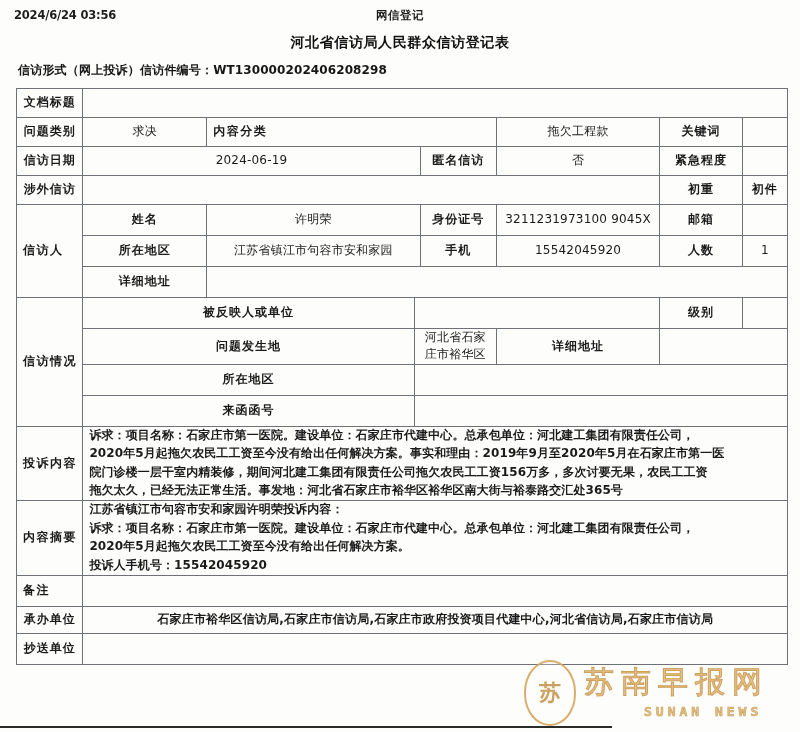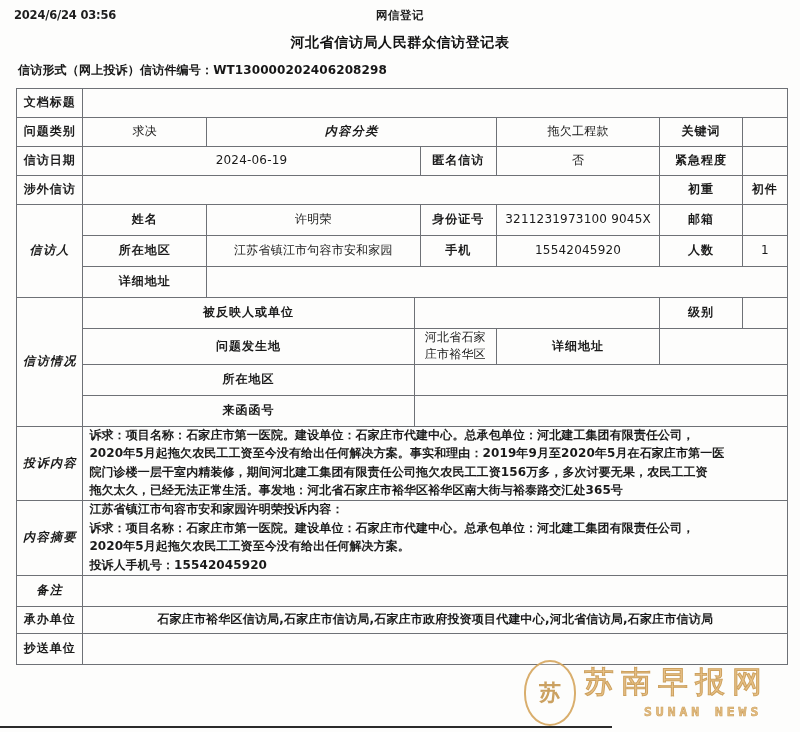--- a/index.html
+++ b/index.html
@@ -98,25 +98,23 @@
     background: transparent;
     margin-top: 32px;
   }
   td.lbl {
     text-align: center;
     font-weight: bold;
     letter-spacing: 1px;
     white-space: nowrap;
   }
   td.lbl-wide {
-    text-align: center;
     font-weight: bold;
     letter-spacing: 1.5px;
     white-space: nowrap;
-    font-style: italic;
   }
   td.val {
     text-align: center;
     font-weight: normal;
     letter-spacing: 0.2px;
   }
   td.val-b {
     text-align: center;
     font-weight: bold;
     letter-spacing: 0.2px;

